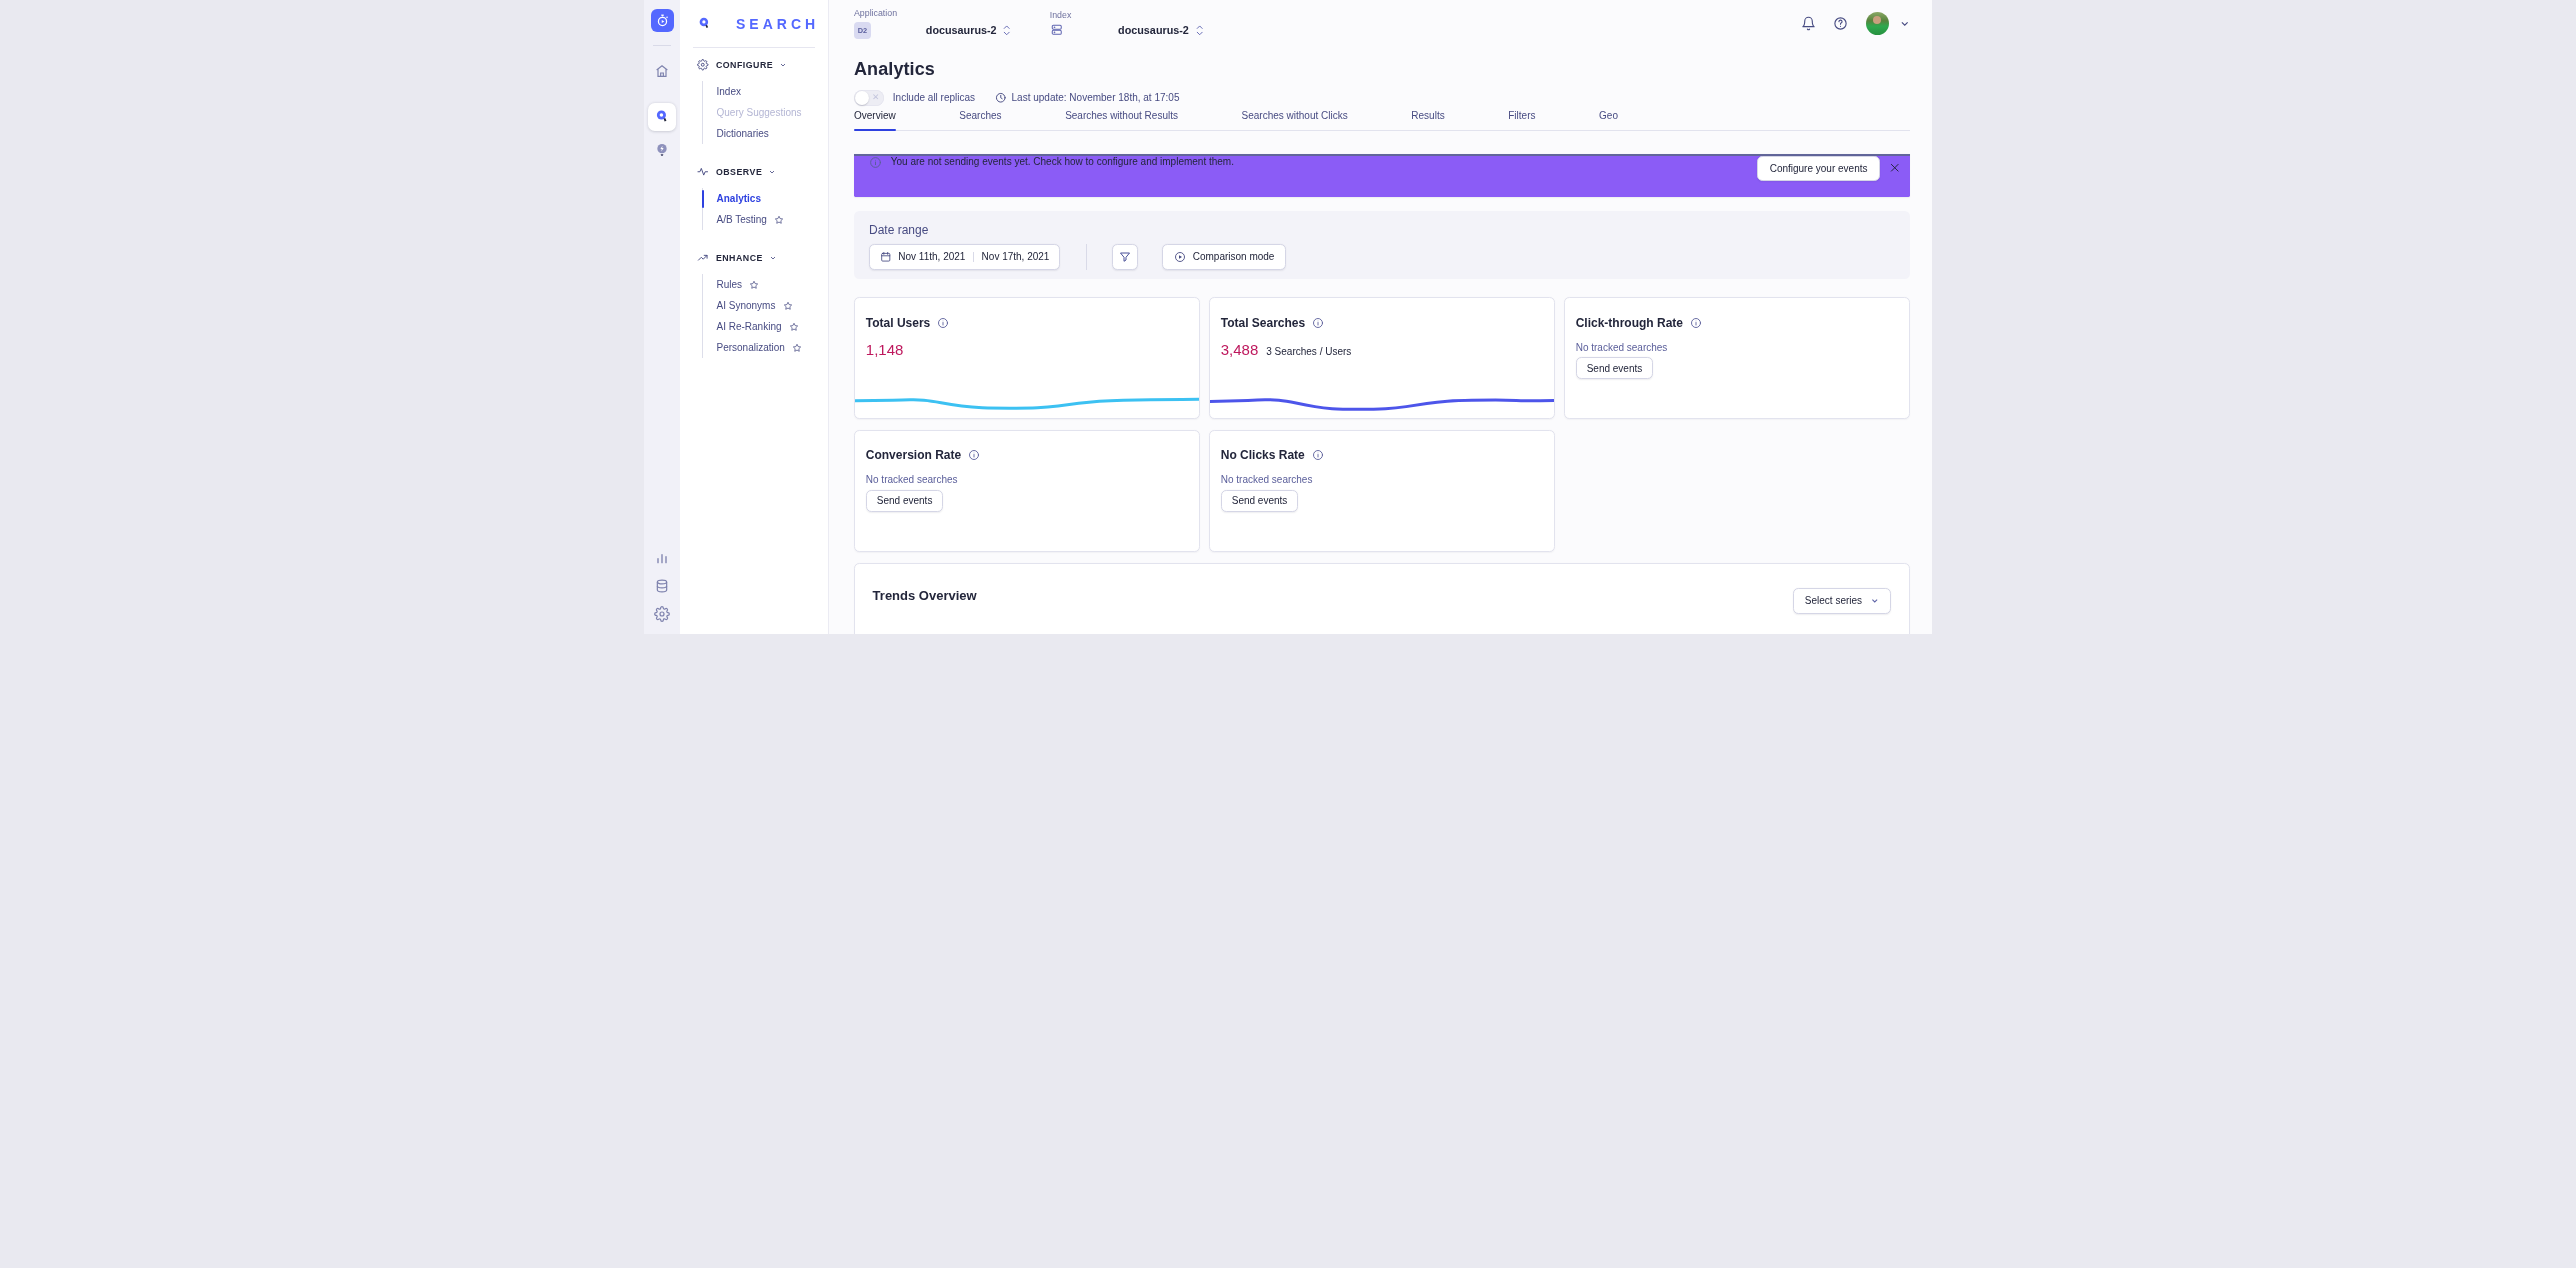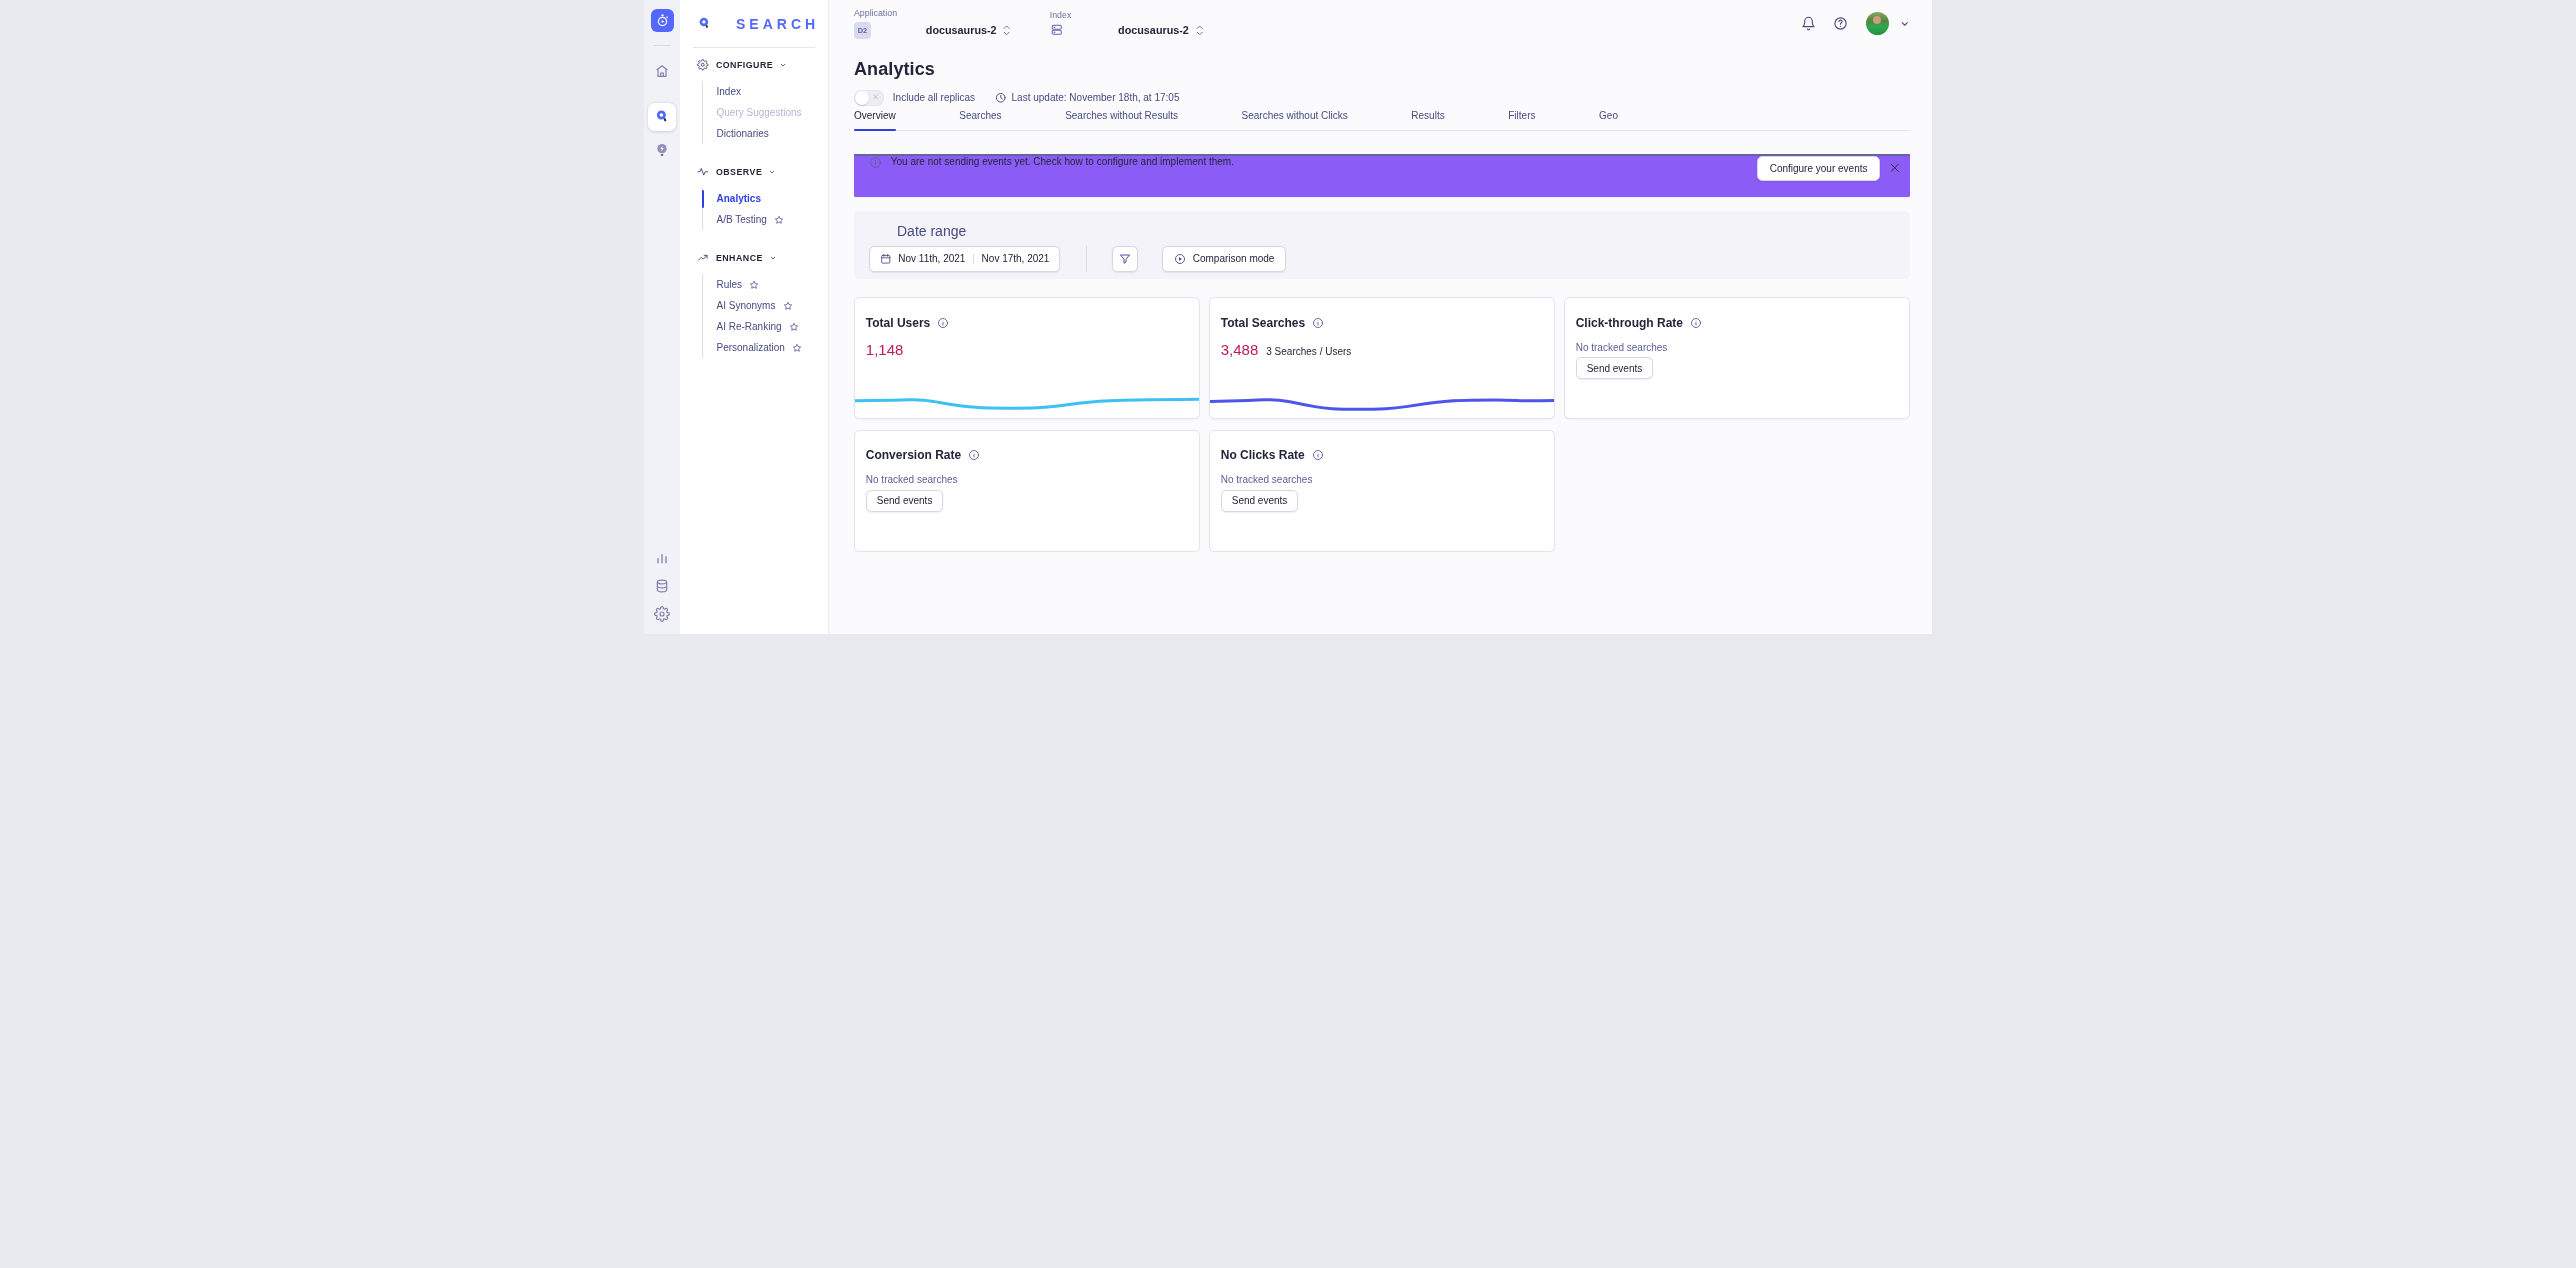--- a/index.html
+++ b/index.html
@@ -71,21 +71,21 @@
   
   .banner { margin-top:23px; background:#8b5cf6; border-top:2.7px solid #62669a; border-radius:0 0 1.4px 1.4px; height:43px; display:flex; align-items:flex-start; padding:0 30px 0 15px; position:relative; box-shadow:0 0.7px 1.4px rgba(35,38,59,.06); }
   .info-ic { width:13px; height:13px; color:#5a5e9a; flex-shrink:0; }
   .banner-text { font-size:10px; color:#23263b; margin-left:8.8px; }
   .btn { background:#ffffff; border:0.7px solid #d5d6e6; border-radius:5.4px; font-size:10px; color:#23263b; font-family:inherit; cursor:pointer; box-shadow:0 0.7px 1.4px rgba(35,38,59,.08); }
   .banner-btn { margin-left:auto; height:25px; padding:0 11.5px; }
   .banner-close { position:absolute; right:9.5px; top:6px; width:11.5px; height:11.5px; color:#23263b; cursor:pointer; }
 
   
   .panel { margin-top:14px; background:#f3f3f9; border-radius:5.4px; height:68px; padding:11.5px 15px; }
-  .panel-label { font-size:14px; color:#474b82;margin-left:28px; }
+  .panel-label { font-size:12px; color:#474b82; }
   .panel-row { display:flex; align-items:center; margin-top:7.4px;gap:16px; }
   .date-btn { height:26px; display:flex; align-items:center; padding:0 10px; }
   .date-btn .cal { width:11.5px; height:11.5px; color:#474b82; margin-right:6.8px; }
   .date-sep { color:#d2d3e4; margin:0 6.8px; font-size:10px; }
   .vdiv { width:0.7px; height:26px; background:#d9dae8; margin:0 9.5px; }
   .funnel-btn { width:26px; height:26px; display:flex; align-items:center; justify-content:center; }
   .funnel-btn svg { width:12px; height:12px; color:#4a5098; }
   .cmp-btn { height:26px; display:flex; align-items:center; padding:0 10.8px; margin-left:8px; }
   .cmp-btn svg { width:12px; height:12px; color:#474b82; margin-right:6.8px; }
 
@@ -457,17 +457,26 @@
                 <path d="M12 11v5"></path>
                 <circle cx="12" cy="7.8" r="0.9" fill="#5a5e9a" stroke="none"></circle>
               </svg>
           </div>
           <div class="empty-text">No tracked searches</div>
           <button class="btn send-btn">Send events</button>
         </div>
 
       </div>
 
+      <div class="trends">
+        <span class="trends-title">Trends Overview</span>
+        <button class="btn series-btn">
+          <span>Select series</span>
+          <svg viewBox="0 0 24 24" fill="none" stroke="currentColor" stroke-width="2.6">
+              <path d="M6 9l6 6 6-6"></path>
+            </svg>
+        </button>
+      </div>
 
     </div>
   </div>
 </div>
 
 
 </body></html>

